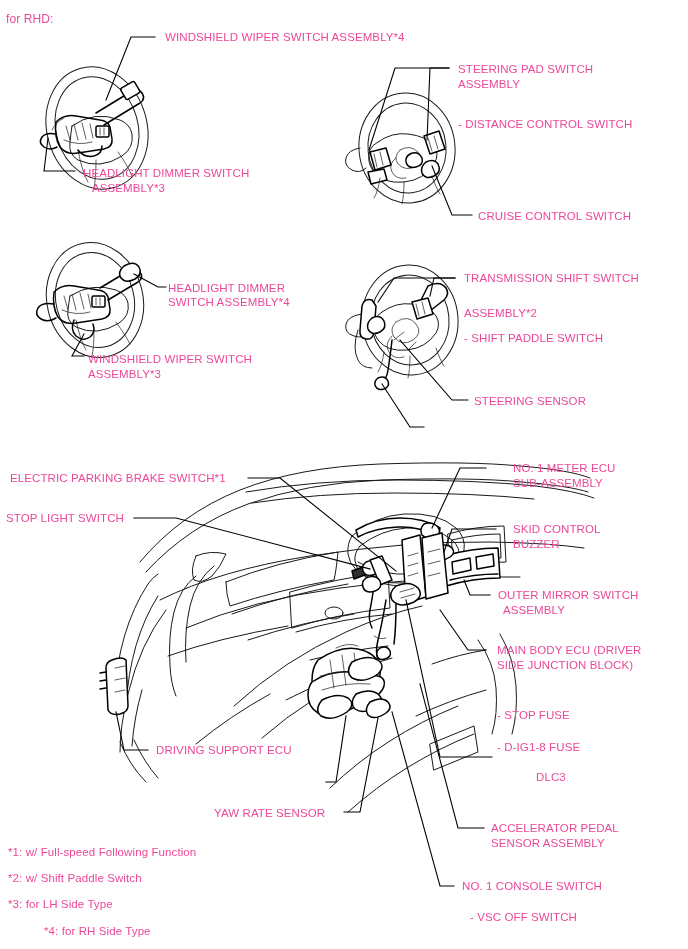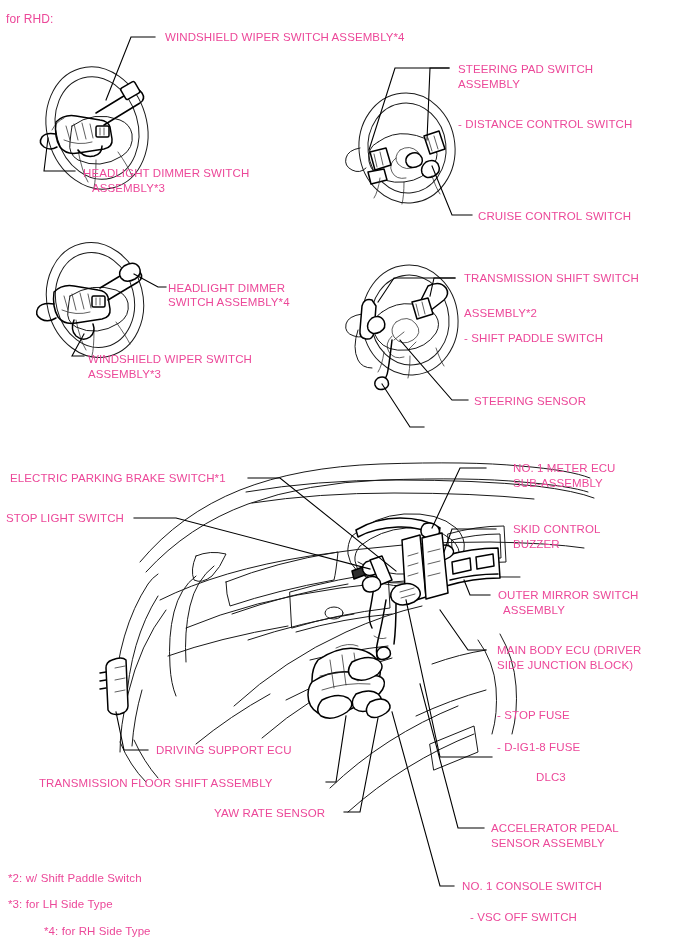--- a/index.html
+++ b/index.html
@@ -337,20 +337,20 @@
   <div class="lbl" style="left:497px; top:643px;">MAIN BODY ECU (DRIVER</div>
   <div class="lbl" style="left:497px; top:658px;">SIDE JUNCTION BLOCK)</div>
   <div class="lbl" style="left:497px; top:708px;">- STOP FUSE</div>
   <div class="lbl" style="left:497px; top:740px;">- D-IG1-8 FUSE</div>
   <div class="lbl" style="left:536px; top:770px;">DLC3</div>
   <div class="lbl" style="left:491px; top:821px;">ACCELERATOR PEDAL</div>
   <div class="lbl" style="left:491px; top:836px;">SENSOR ASSEMBLY</div>
   <div class="lbl" style="left:462px; top:879px;">NO. 1 CONSOLE SWITCH</div>
   <div class="lbl" style="left:470px; top:910px;">- VSC OFF SWITCH</div>
   <div class="lbl" style="left:156px; top:743px;">DRIVING SUPPORT ECU</div>
-  <div class="lbl" style="left:39px; top:776px;">TRANSMISSION FLOOR SHIFT ASSEMBLY</div>
   <div class="lbl" style="left:214px; top:806px;">YAW RATE SENSOR</div>
 
+  <div class="lbl note" style="left:8px; top:845px;">*1: w/ Full-speed Following Function</div>
   <div class="lbl note" style="left:8px; top:871px;">*2: w/ Shift Paddle Switch</div>
   <div class="lbl note" style="left:8px; top:897px;">*3: for LH Side Type</div>
   <div class="lbl note" style="left:8px; top:924px;margin-left:36px;">*4: for RH Side Type</div>
 
 </div>
 
 </body></html>

